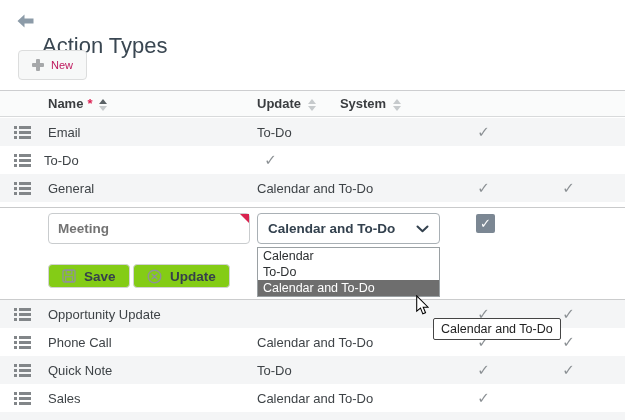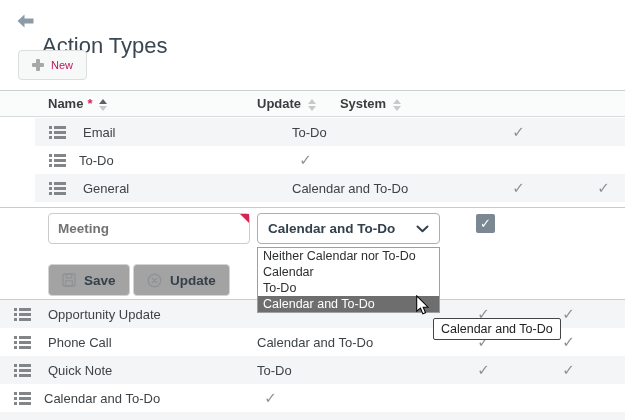--- a/index.html
+++ b/index.html
@@ -32,21 +32,21 @@
   .c-active{width:57px;text-align:center;}
   .c-system{width:113px;text-align:center;}
   .thead .hlabel{font-weight:bold;color:#3a3d40;display:inline-flex;align-items:flex-end;}
   .req{color:#dc2052;font-weight:bold;margin-left:4px;}
   .sort{display:inline-flex;flex-direction:column;gap:2px;margin-left:7px;}
   .sort i{display:block;width:0;height:0;border-left:4px solid transparent;border-right:4px solid transparent;}
   .sort .up{border-bottom:5px solid #c6cacc;}
   .sort .dn{border-top:5px solid #c6cacc;}
   .sort.asc .up{border-bottom-color:#5b6266;}
 
-  .rowsA{position:absolute;left:0;top:118px;width:497px;margin-left:35px;}
+  .rowsA{position:absolute;left:0;top:118px;width:497px;}
   .rowsB{position:absolute;left:0;top:300px;width:625px;}
   .trow.shaded{background:#f4f5f6;}
   .rowname{color:#3e4347;}
   .check{font-size:15px;font-weight:bold;color:#8b9094;line-height:1;}
   .draghandle{display:inline-flex;flex-direction:column;justify-content:space-between;width:17px;height:13px;cursor:grab;}
   .draghandle b{display:flex;gap:2px;height:3px;}
   .draghandle b::before{content:"";width:3px;height:3px;background:#828689;}
   .draghandle b::after{content:"";flex:1;height:3px;background:#828689;}
   .bottomstrip{position:absolute;left:0;top:412px;width:625px;height:8px;background:#f4f5f6;}
 
@@ -58,22 +58,22 @@
               padding:0 9px;font-family:inherit;font-size:13.5px;font-weight:bold;color:#737373;outline:none;}
   .corner-flag{position:absolute;top:1px;right:1px;width:0;height:0;
                border-top:9px solid #d9234f;border-left:9px solid transparent;}
   .view-select{position:absolute;left:257px;top:5px;width:183px;height:31px;box-sizing:border-box;
                border:1px solid #a9b0b5;border-radius:4px;background:#fff;display:flex;align-items:center;
                justify-content:space-between;padding:0 10px;font-size:13.5px;font-weight:bold;color:#33414e;cursor:pointer;}
   .checkbox{position:absolute;left:476px;top:6px;width:19px;height:19px;border-radius:2px;
             background:#e8eaec;cursor:pointer;display:flex;align-items:center;justify-content:center;}
   .checkbox.on{background:#7b8793;}
   .checkbox.on::after{content:"✓";color:#fff;font-size:13px;font-weight:bold;}
-  .btn{position:absolute;top:56px;height:32px;display:inline-flex;align-items:center;gap:8px;padding:8px 13px;
-       background:#a3a3a3;border:1px solid #d2d3d4;border-radius:4px;box-sizing:border-box;cursor:pointer;
+  .btn{position:absolute;top:56px;height:24px;display:inline-flex;align-items:center;gap:8px;padding:8px 13px;
+       background:#84cc16;border:1px solid #d2d3d4;border-radius:4px;box-sizing:border-box;cursor:pointer;
        font-size:13.5px;font-weight:bold;color:#35404b;}
   .btn.save{left:48px;}
   .btn.cancel{left:133px;}
 
   
   .dd-panel{position:absolute;left:257px;top:247px;width:183px;background:#fff;
             border:1px solid #9aa0a3;box-sizing:border-box;z-index:10;}
   .dd-opt{height:16px;line-height:16px;padding:0 5px;font-size:12.5px;color:#2c2f31;white-space:nowrap;
           overflow:hidden;cursor:pointer;}
   .dd-opt.hl{background:#6e6e6e;color:#fff;}
@@ -245,29 +245,29 @@
     <div class="c-system"><span class="check">✓</span></div>
   </div>
       <div class="trow">
     <div class="c-icon">
           <span class="draghandle">
             <b></b>
             <b></b>
             <b></b>
           </span>
         </div>
+    <div class="c-name"><span class="rowname">Sales</span></div>
     <div class="c-view"><span class="rowview">Calendar and To-Do</span></div>
     <div class="c-active"><span class="check">✓</span></div>
     <div class="c-system"><span class="check"></span></div>
   </div>
     </div>
   <div class="bottomstrip"></div>
 
   <div class="dd-panel">
-      <div class="dd-opt">Neither Calendar nor To-Do</div>
       <div class="dd-opt">Calendar</div>
       <div class="dd-opt">To-Do</div>
       <div class="dd-opt hl">Calendar and To-Do</div>
     </div>
 
   <div class="tooltip">Calendar and To-Do</div>
 
   <svg class="cursor" width="13" height="20" viewBox="0 0 12 19">
     <path d="M0.5 0.8 L0.5 15.4 L4.1 12.5 L6.3 17.9 L8.9 16.8 L6.7 11.6 L11.3 11.6 Z" fill="#fff" stroke="#000" stroke-width="1"></path>
   </svg>

